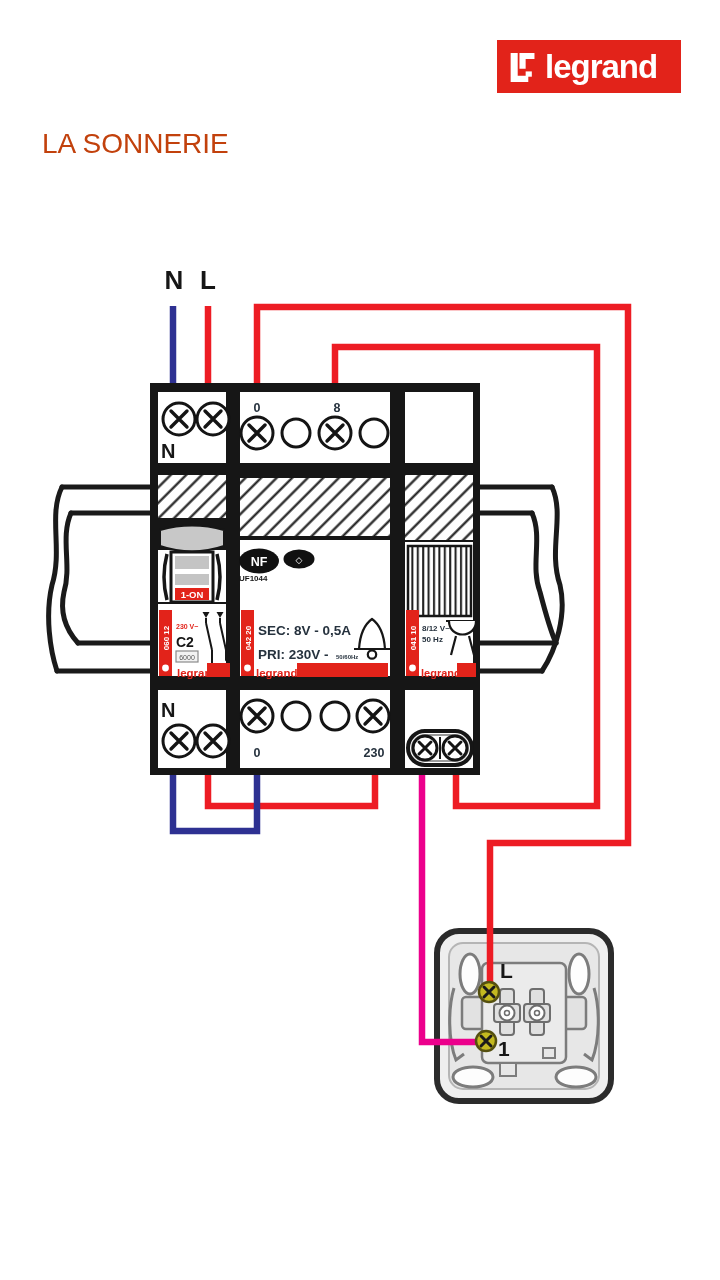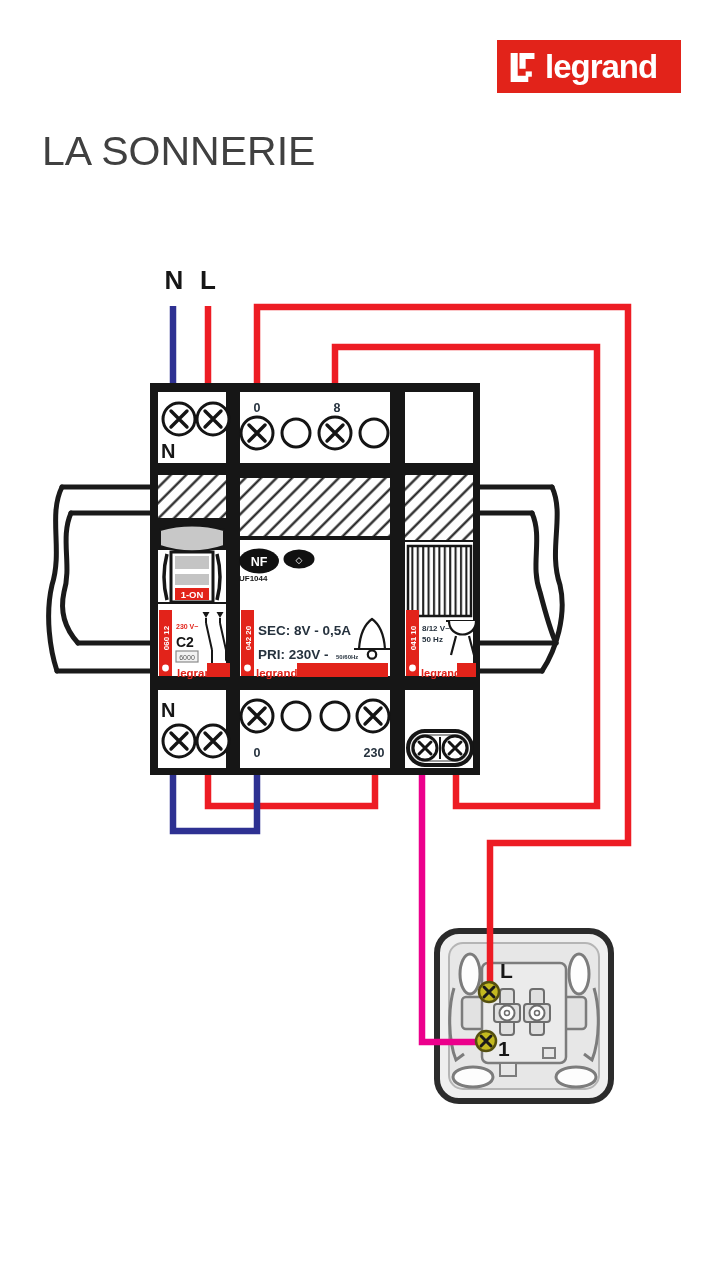--- a/index.html
+++ b/index.html
@@ -1,21 +1,21 @@
 <!DOCTYPE html>
 <html><head>
 <meta charset="utf-8">
 <style>
   html,body{margin:0;padding:0;background:#ffffff;width:720px;height:1280px;overflow:hidden;
             font-family:"Liberation Sans",sans-serif;}
   .page{position:relative;width:708px;height:1280px;background:#fff;}
   .logo{position:absolute;left:497px;top:40px;width:184px;height:53px;background:#e2231a;
         display:flex;align-items:center;gap:7px;padding-left:11px;box-sizing:border-box;}
   .logo-text{color:#fff;font-weight:bold;font-size:33px;letter-spacing:-1px;line-height:1;}
-  .title{position:absolute;left:42px;top:128px;font-size:41px;font-weight:500;color:#404040;}
+  .title{position:absolute;left:42px;top:128px;font-size:28px;font-weight:500;color:#c2410c;}
   .subtitle{position:absolute;left:42px;top:173px;font-size:21px;font-weight:400;color:#1c1c1c;}
   svg.diagram{position:absolute;left:0;top:0;font-family:"Liberation Sans",sans-serif;}
   svg text{user-select:none;}
   .b{font-weight:bold;}
   .navy{fill:#26323e;}
   .blk{fill:#161616;}
   .red{fill:#e2231a;}
   .wht{fill:#ffffff;}
 </style>
 </head>

